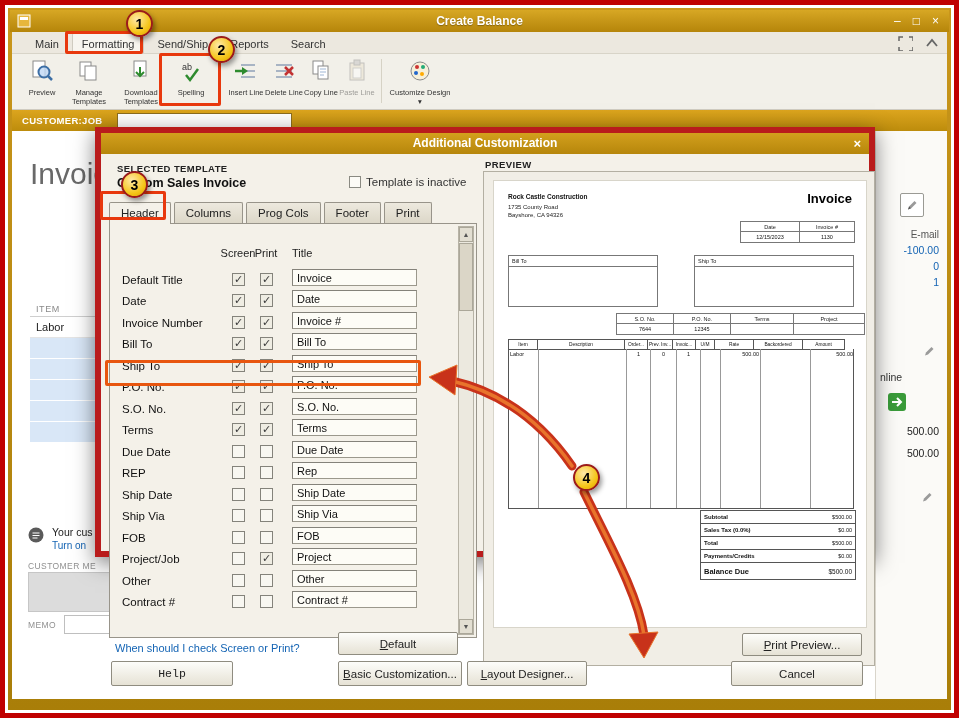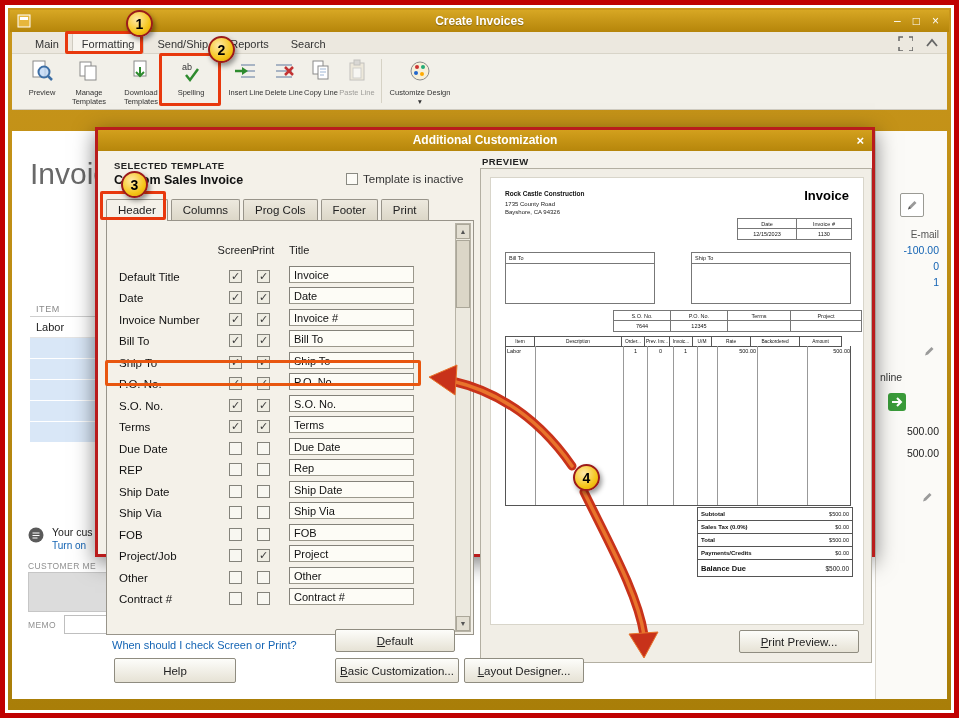--- a/index.html
+++ b/index.html
@@ -48,21 +48,21 @@
 .rp-c0{position:absolute;right:8px;top:129px;font-size:10.5px;color:#1464B4;}
 .rp-c1{position:absolute;right:8px;top:145px;font-size:10.5px;color:#1464B4;}
 .rp-pencil2{position:absolute;right:12px;top:212px;}
 .rp-online{position:absolute;left:4px;top:240px;font-size:10.5px;color:#333;}
 .rp-green{position:absolute;left:12px;top:262px;}
 .rp-v1{position:absolute;right:8px;top:294px;font-size:10.5px;color:#222;}
 .rp-v2{position:absolute;right:8px;top:316px;font-size:10.5px;color:#222;}
 .rp-pencil3{position:absolute;right:14px;top:358px;}
 
 
-.dialog{position:absolute;left:90px;top:122px;width:780px;height:430px;background:#F4F1E9;border:3px solid #b91c1c;box-shadow:0 6px 20px rgba(0,0,0,.5);z-index:20;}
+.dialog{position:absolute;left:90px;top:122px;width:780px;height:430px;background:#F4F1E9;border:6px solid #b91c1c;box-shadow:0 6px 20px rgba(0,0,0,.5);z-index:20;}
 .dlg-title{height:21px;background:linear-gradient(#D3A01D,#B6860B);color:#fff;font-size:12px;font-weight:bold;text-align:center;line-height:21px;position:relative;}
 .dlg-close{position:absolute;right:8px;top:0;font-size:13px;line-height:21px;font-weight:bold;}
 .sel-tmp-label{position:absolute;left:16px;top:30px;font-size:9.5px;font-weight:bold;color:#222;letter-spacing:.4px;}
 .tmp-name{position:absolute;left:16px;top:43px;font-size:12.5px;font-weight:bold;color:#111;}
 .inactive{position:absolute;left:248px;top:43px;display:flex;align-items:center;gap:5px;}
 .inactive .box{width:12px;height:12px;background:#FCFBF6;border:1px solid #8A8A82;}
 .inactive .lbl{font-size:11.5px;color:#333;}
 .tabs{position:absolute;left:8px;top:69px;display:flex;}
 .tab{height:21px;padding:4px 11px 0;font-size:11.5px;color:#222;background:linear-gradient(#EDE9DE,#DCD7C8);border:1px solid #98948A;border-bottom:none;border-radius:2px 2px 0 0;margin-right:3px;}
 .tab.sel{background:#F4F1E9;height:22px;margin-bottom:-1px;position:relative;z-index:3;}
@@ -79,21 +79,21 @@
 .ginput{margin-left:4px;width:125px;height:17px;background:#FDFCF6;border:1px solid #9B988C;border-top-color:#84827A;border-left-color:#84827A;font-size:11px;line-height:14px;padding:1px 4px;color:#111;white-space:nowrap;overflow:hidden;}
 .vscroll{position:absolute;right:2px;top:2px;width:16px;height:409px;background:#ECE9DF;border:1px solid #B7B3A6;}
 .vs-btn{position:absolute;left:0;width:14px;height:15px;background:#E3DFD2;border:1px solid #ABA799;font-size:7px;text-align:center;line-height:13px;color:#555;}
 .vs-up{top:0;}
 .vs-down{bottom:0;}
 .vs-thumb{position:absolute;left:0;top:16px;width:14px;height:68px;background:#DBD6C7;border:1px solid #ABA799;}
 .screen-print-link{position:absolute;left:14px;top:509px;font-size:11px;color:#1464B4;}
 .btn{display:flex;align-items:center;justify-content:center;font-size:11.5px;color:#222;background:linear-gradient(#FDFDFA,#E6E2D5);border:1px solid #8F8C80;border-radius:2px;white-space:nowrap;}
 .btn.primary{background:linear-gradient(#7AA7E0,#3E70B4);border:1px solid #2A5694;color:#fff;font-weight:bold;}
 .default-btn{position:absolute;left:237px;top:499px;width:120px;height:23px;}
-.f-help{position:absolute;left:16px;top:528px;width:122px;height:25px;}
+.f-help{position:absolute;left:10px;top:528px;width:122px;height:25px;font-family:Liberation Mono, monospace;}
 .f-basic{position:absolute;left:237px;top:528px;width:124px;height:25px;}
 .f-layout{position:absolute;left:366px;top:528px;width:120px;height:25px;}
 .f-ok{position:absolute;left:492px;top:528px;width:132px;height:25px;}
 .f-cancel{position:absolute;left:630px;top:528px;width:132px;height:25px;}
 
 
 .preview-label{position:absolute;left:384px;top:26px;font-size:9.5px;font-weight:bold;color:#222;letter-spacing:.4px;}
 .preview-box{position:absolute;left:382px;top:38px;width:392px;height:495px;border:1px solid #B3AFA2;background:#F1EEE6;}
 .ppage{position:absolute;left:9px;top:8px;width:374px;height:448px;background:#fff;border:1px solid #D8D5CA;}
 .p-company{position:absolute;left:14px;top:12px;font-size:6.5px;font-weight:bold;color:#111;}
@@ -145,21 +145,21 @@
 <div class="screen">
   <div class="win">
 
     <div class="titlebar">
       <span class="tb-icon">
         <svg width="14" height="14">
             <rect x="1" y="1" width="12" height="12" fill="#E7B73C" stroke="#fff"></rect>
             <rect x="3" y="3" width="8" height="3" fill="#fff"></rect>
           </svg>
       </span>
-      <div class="tb-title">Create Invoices</div>
+      <div class="tb-title">Create Balance</div>
       <div class="tb-controls">
         <span>–</span>
         <span>□</span>
         <span>×</span>
       </div>
     </div>
 
     <div class="menubar">
       <div class="mtab">Main</div>
       <div class="mtab sel">Formatting</div>
@@ -244,20 +244,24 @@
               <circle cx="12" cy="12" r="9" fill="#F6EFD8" stroke="#8a8a8a"></circle>
               <circle cx="9" cy="8" r="2" fill="#C33"></circle>
               <circle cx="15" cy="8" r="2" fill="#2A7"></circle>
               <circle cx="8" cy="14" r="2" fill="#26C"></circle>
               <circle cx="14" cy="15" r="2" fill="#FA0"></circle>
             </svg></span>
         <span class="lab"><span>Customize Design</span> <span>▾</span></span>
       </div>
     </div>
 
+    <div class="custbar">
+      <span class="cust-label">CUSTOMER:JOB</span>
+      <span class="cust-combo"></span>
+    </div>
 
     <div class="content">
       <div class="inv-heading">Invoice</div>
 
       <div class="bg-table">
         <div class="bg-thead">ITEM</div>
         <div class="bg-row1">Labor</div>
         <div class="bg-rowb"></div>
         <div class="bg-rowb"></div>
         <div class="bg-rowb"></div>
@@ -523,20 +527,21 @@
               <div class="ptv">$500.00</div>
             </div>
           </div>
       </div>
       <div class="btn ppv-btn mnk"><u>P</u>rint Preview...</div>
     </div>
 
     <div class="btn f-help">Help</div>
     <div class="btn f-basic mnk"><u>B</u>asic Customization...</div>
     <div class="btn f-layout mnk"><u>L</u>ayout Designer...</div>
+    <div class="btn f-cancel">Cancel</div>
   </div>
 
   <div class="hl hl-formatting"></div>
   <div class="hl hl-cdl"></div>
   <div class="hl hl-header-tab"></div>
   <div class="hl hl-po-row"></div>
 
   <svg class="arrows" viewBox="0 0 949 708">
     <path d="M 567,461 C 535,415 495,387 447,376" stroke="#C8321A" stroke-width="9" fill="none" stroke-linecap="round"></path>
     <path d="M 567,461 C 535,415 495,387 447,376" stroke="#E8742C" stroke-width="3.5" fill="none" stroke-linecap="round"></path>

